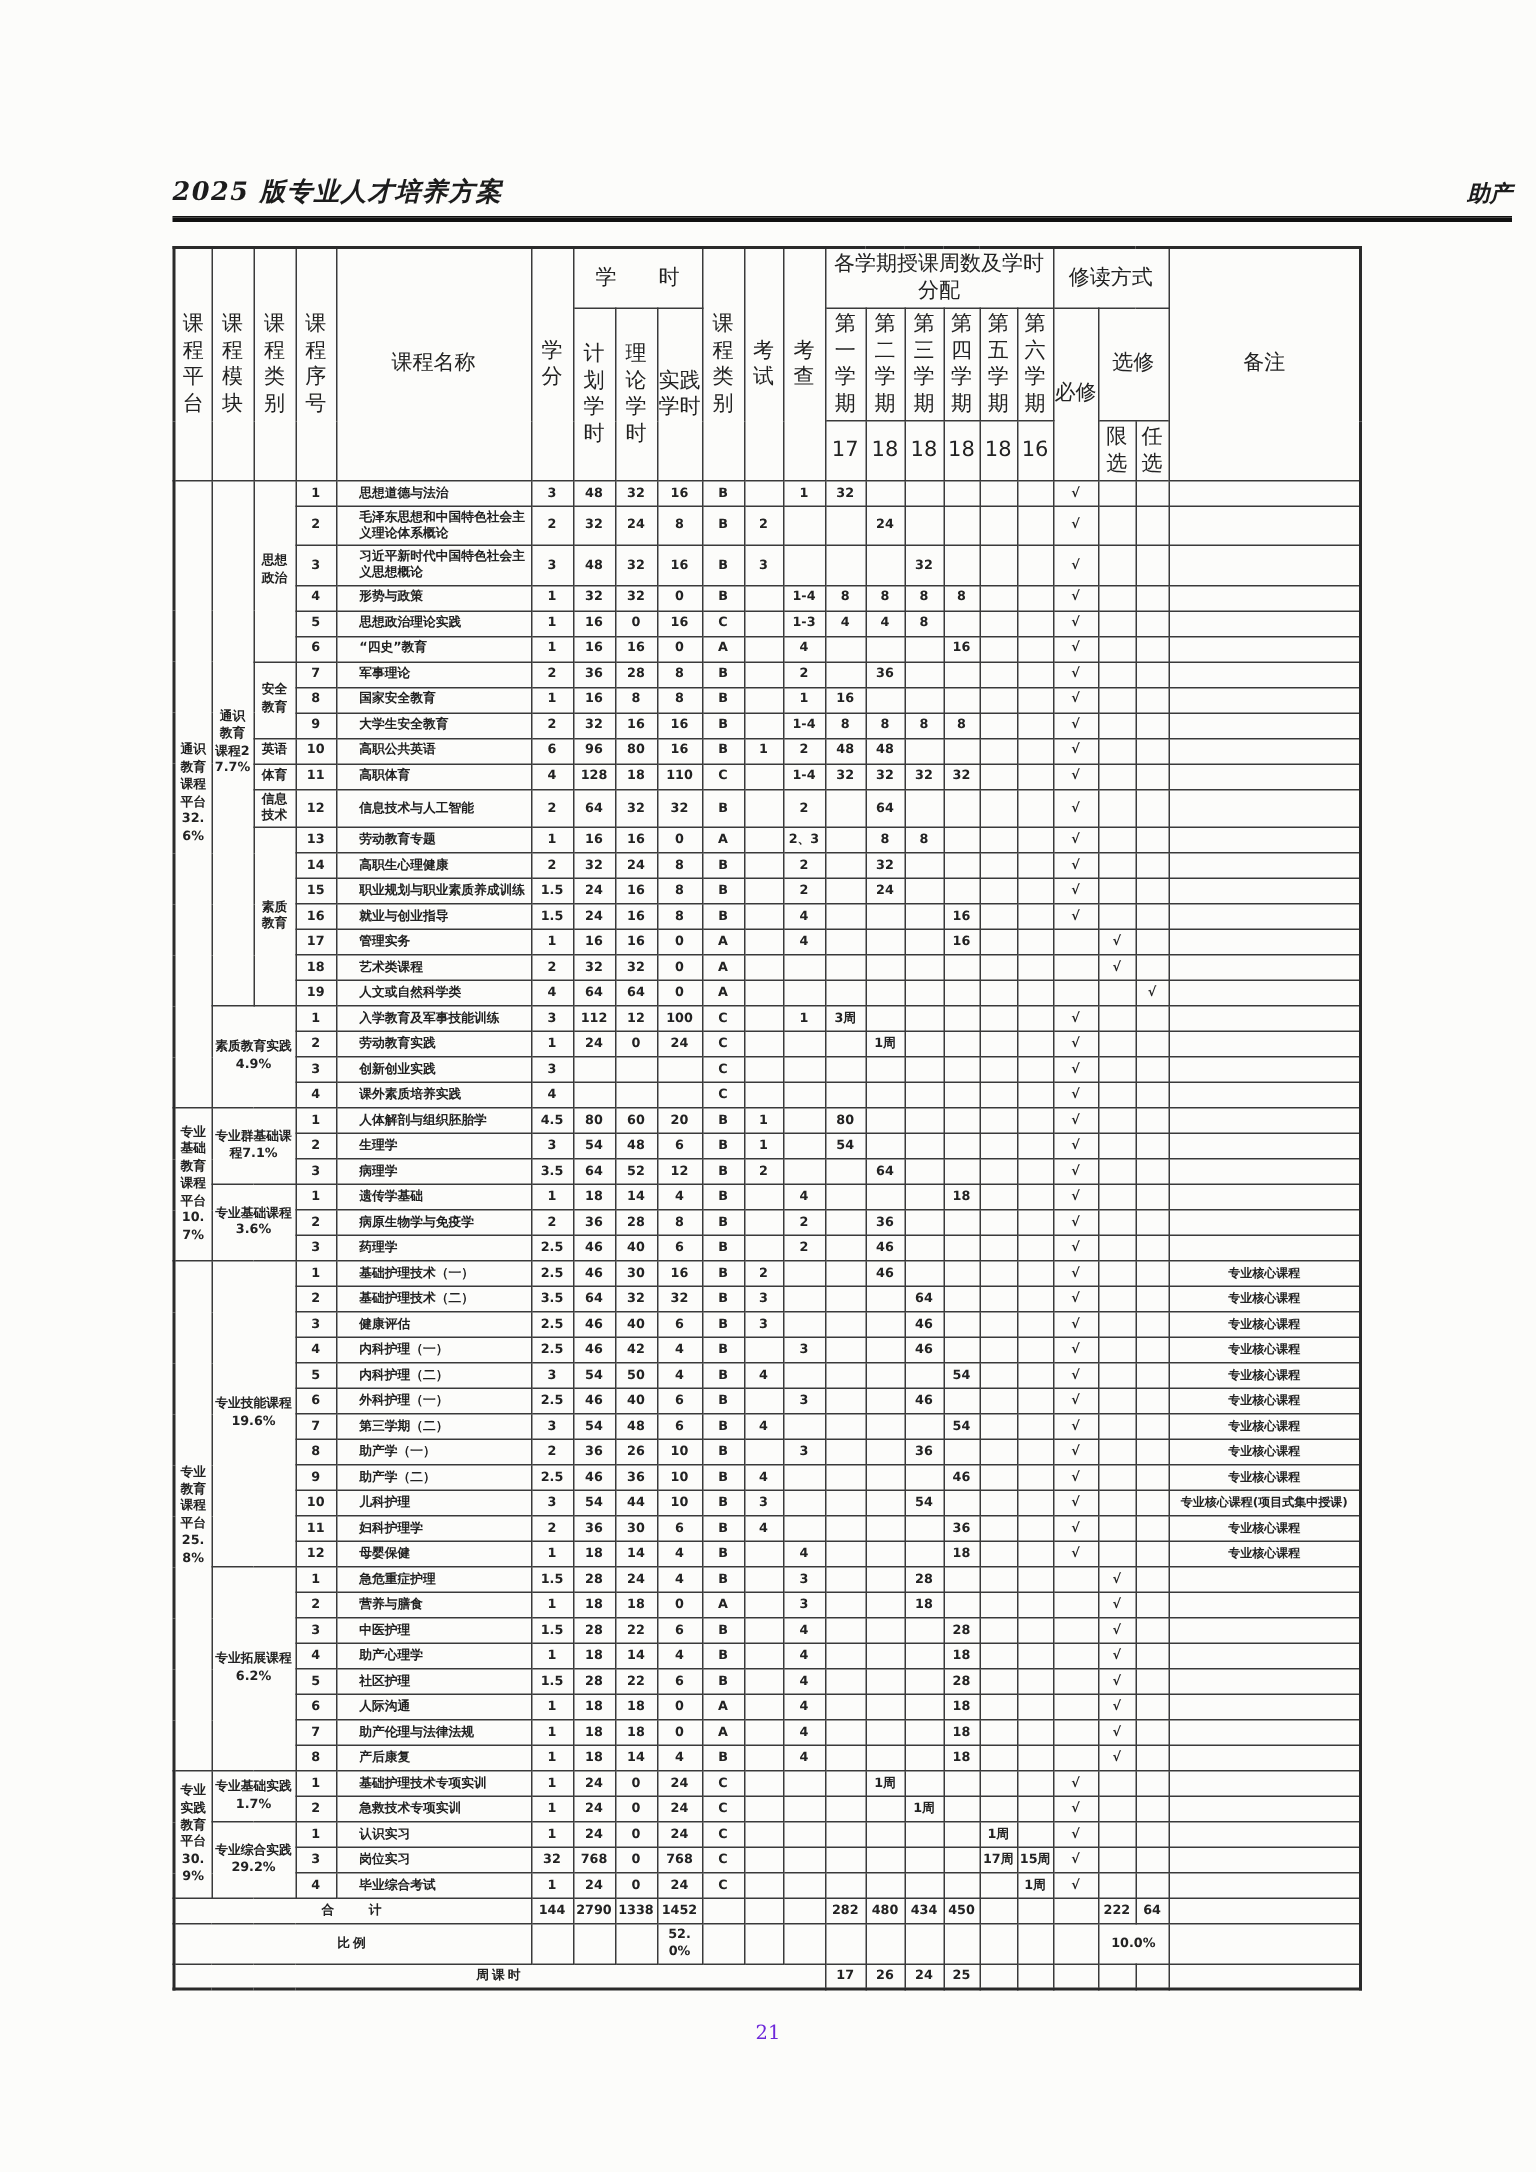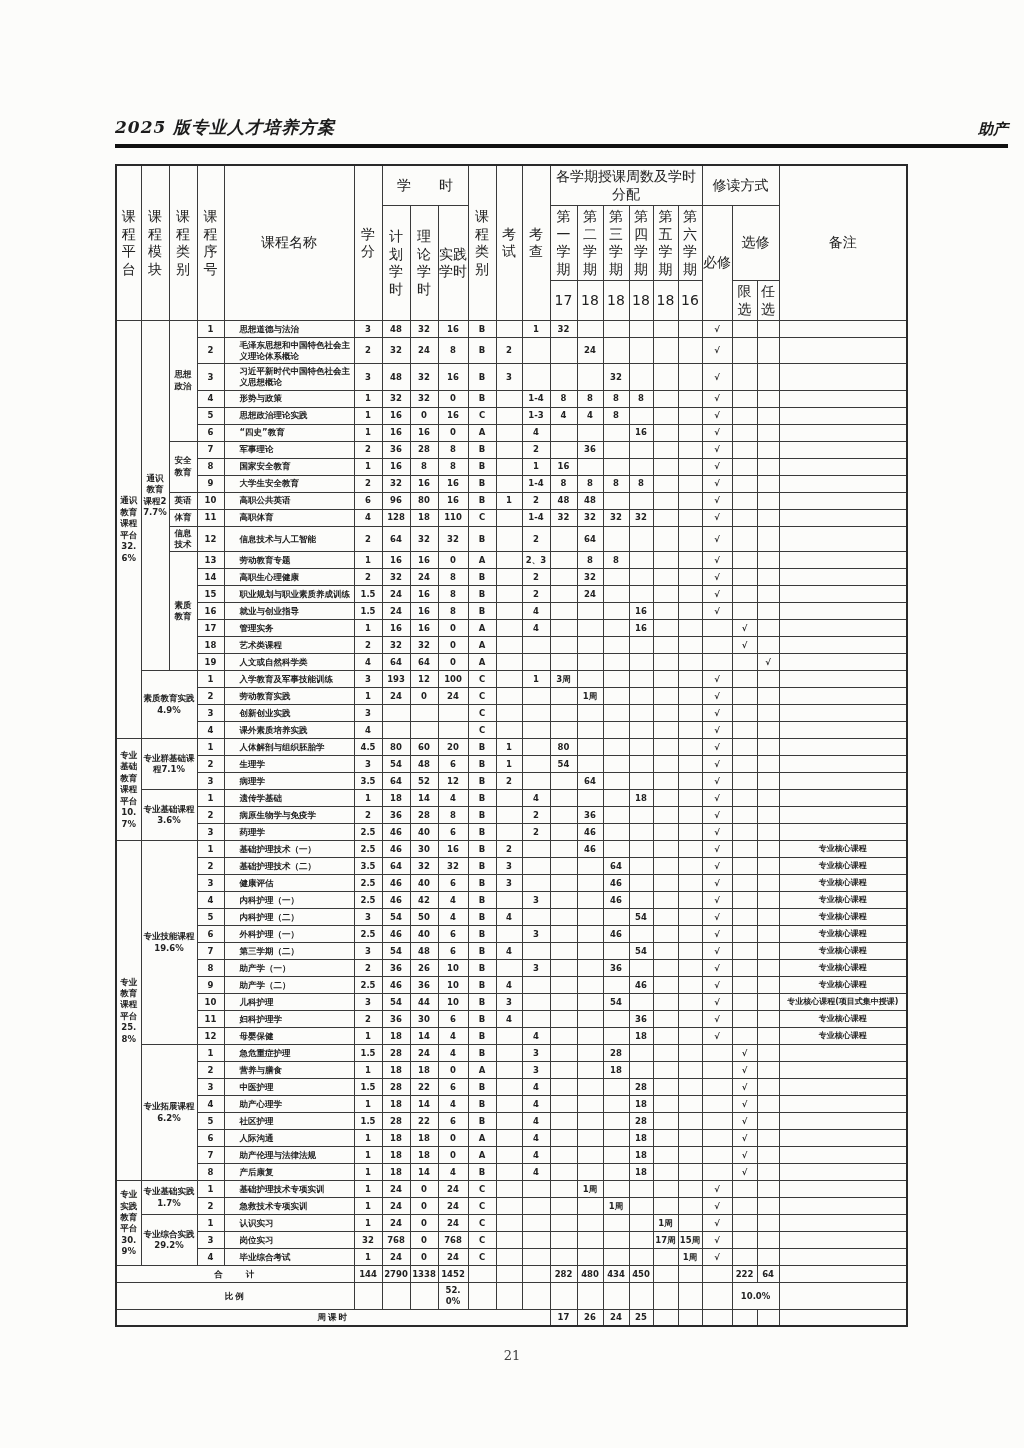--- a/index.html
+++ b/index.html
@@ -27,21 +27,21 @@
     padding: 2px 1px; line-height: 1.25; word-break: break-all; overflow: hidden;
   }
   .curr th { font-size: 14px; font-weight: normal; padding: 2px 0; }
   .curr td { height: 17px; }
   .curr td.name { text-align: left; padding-left: 15px; word-break: break-all; }
   .curr td.vert { line-height: 1.35; padding: 1px; }
   .curr td.lab { letter-spacing: 2px; }
   .curr td.remark { font-size: 8px; margin-top: 44px; }
   .page-number {
     position: absolute; top: 1348px; left: 0; width: 100%; text-align: center;
-    font-family: "DejaVu Serif", serif; font-size: 13px; color: #404040;
+    font-family: "DejaVu Serif", serif; font-size: 13px; color: #6d28d9;
   }
 </style>
 </head>
 <body>
 
 <div class="page">
   <div class="content">
 
     <div class="doc-header">
       <span class="title">2025 版专业人才培养方案</span>
@@ -520,21 +520,21 @@
             <td></td>
             <td></td>
             <td>√</td>
             <td class="remark"></td>
           </tr>
           <tr>
             <td rowspan="4" colspan="2" class="vert">素质教育实践4.9%</td>
             <td>1</td>
             <td class="name">入学教育及军事技能训练</td>
             <td>3</td>
-            <td>193</td>
+            <td>112</td>
             <td>12</td>
             <td>100</td>
             <td>C</td>
             <td></td>
             <td>1</td>
             <td>3周</td>
             <td></td>
             <td></td>
             <td></td>
             <td></td>

